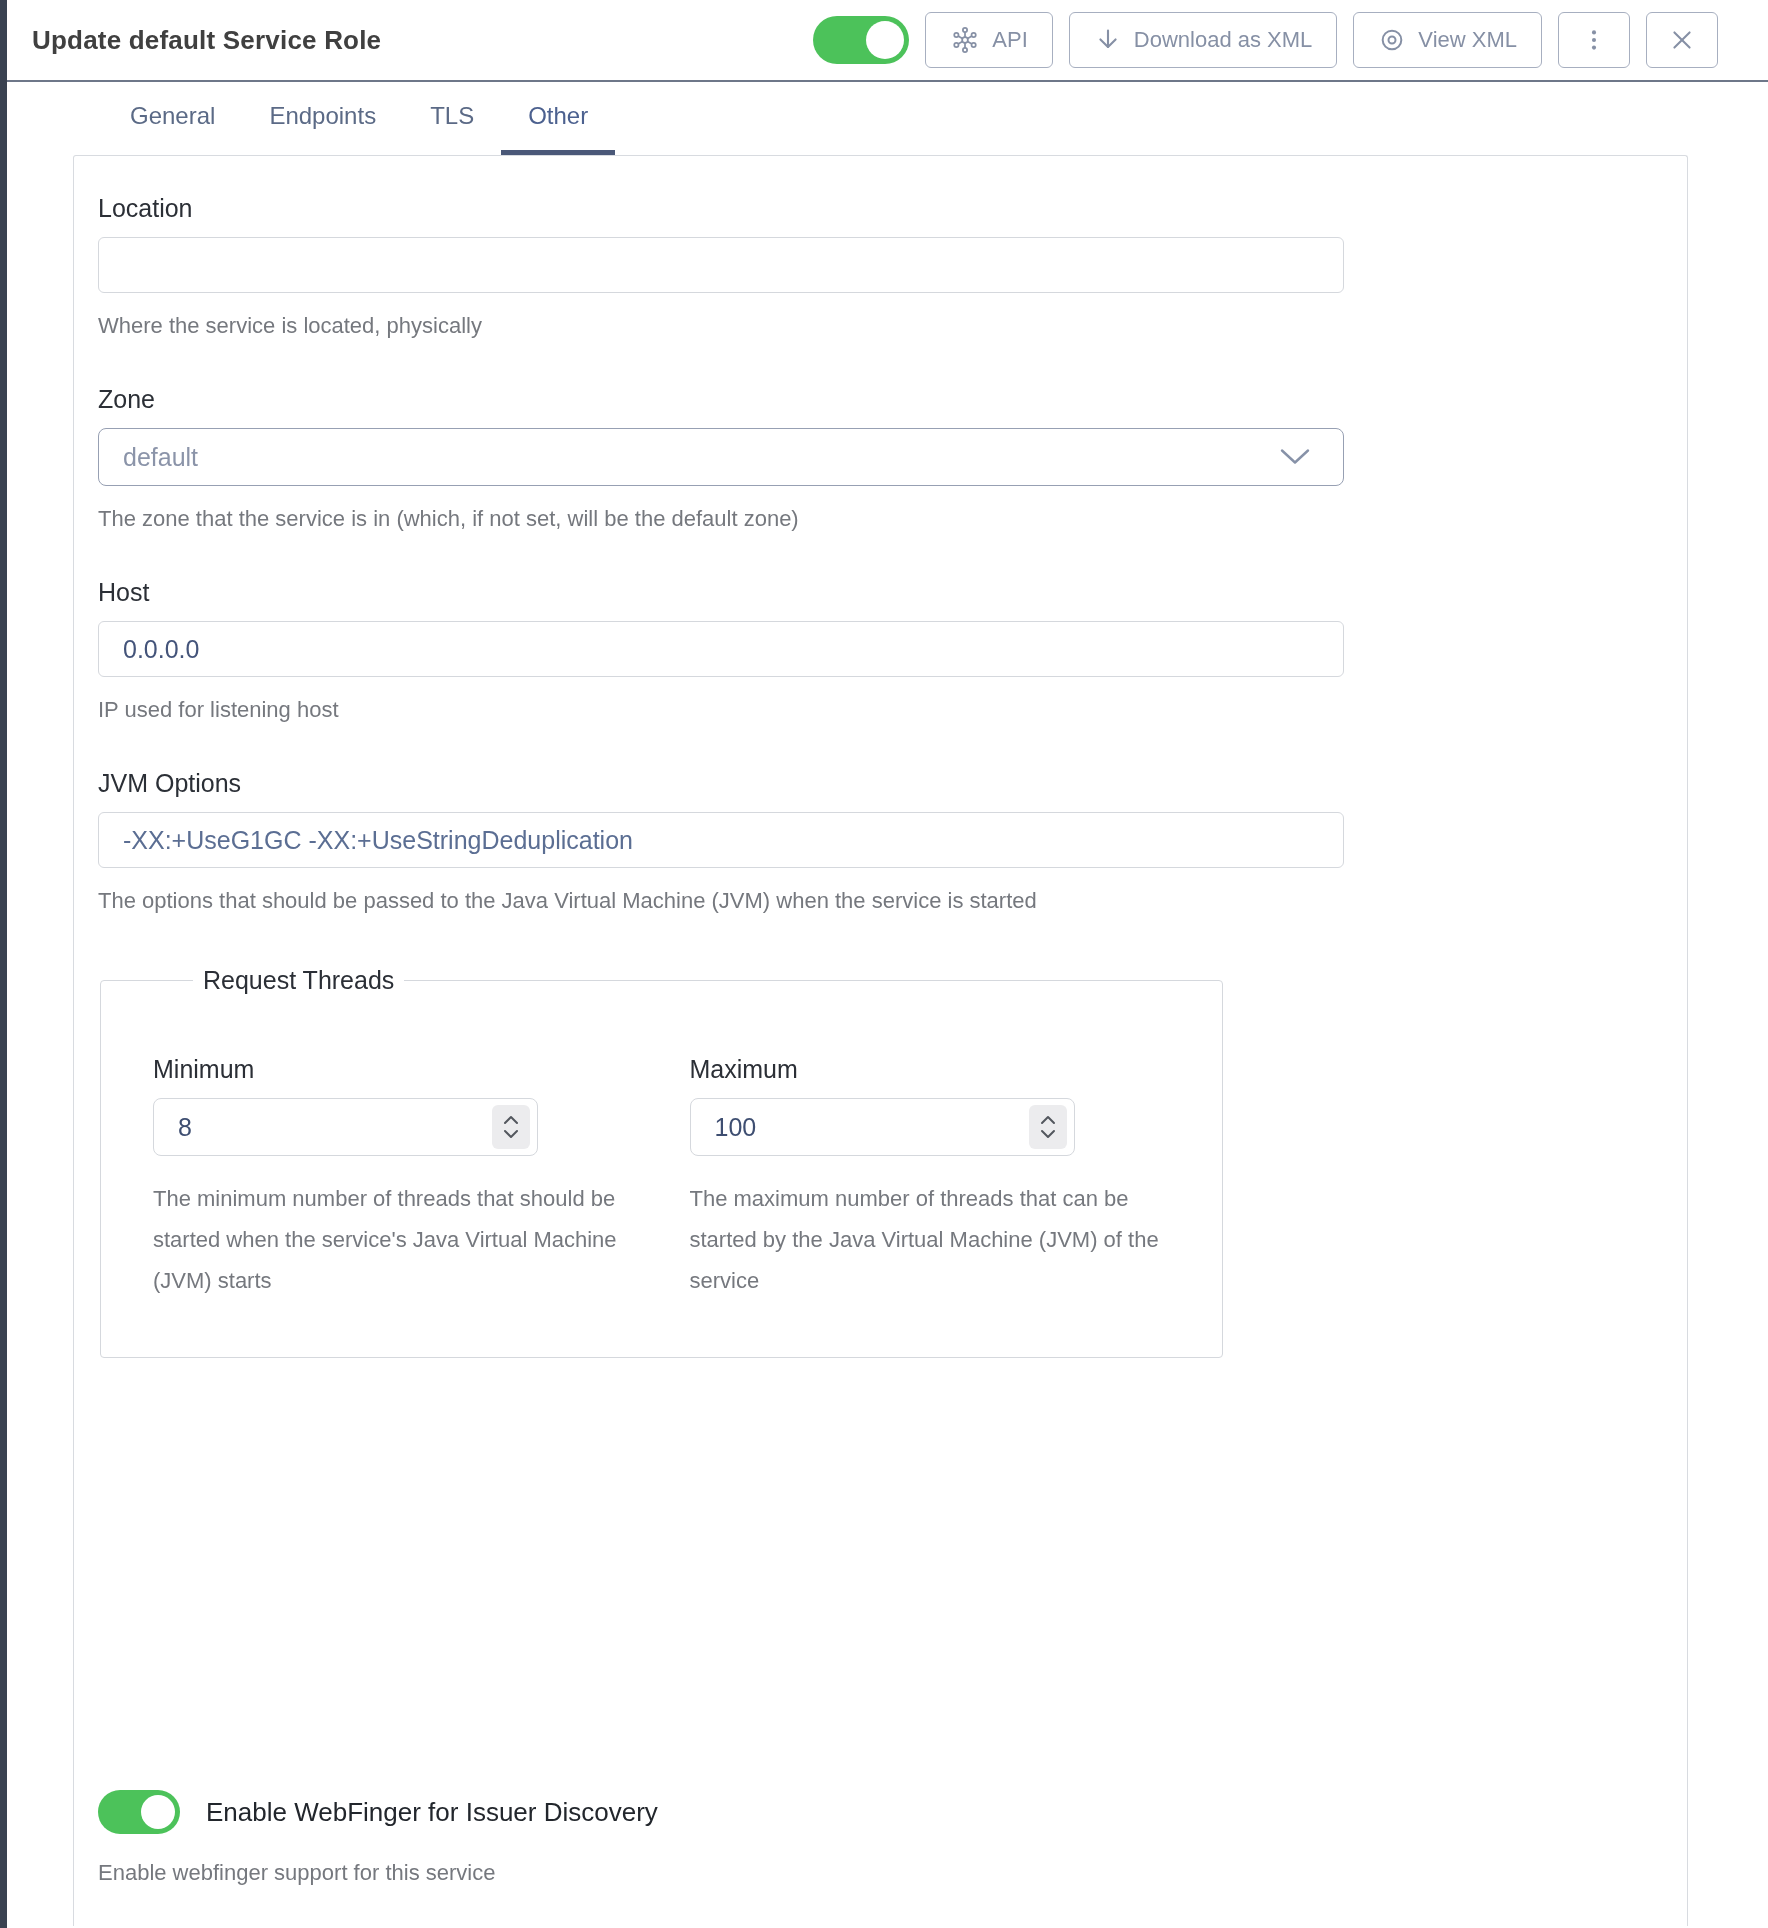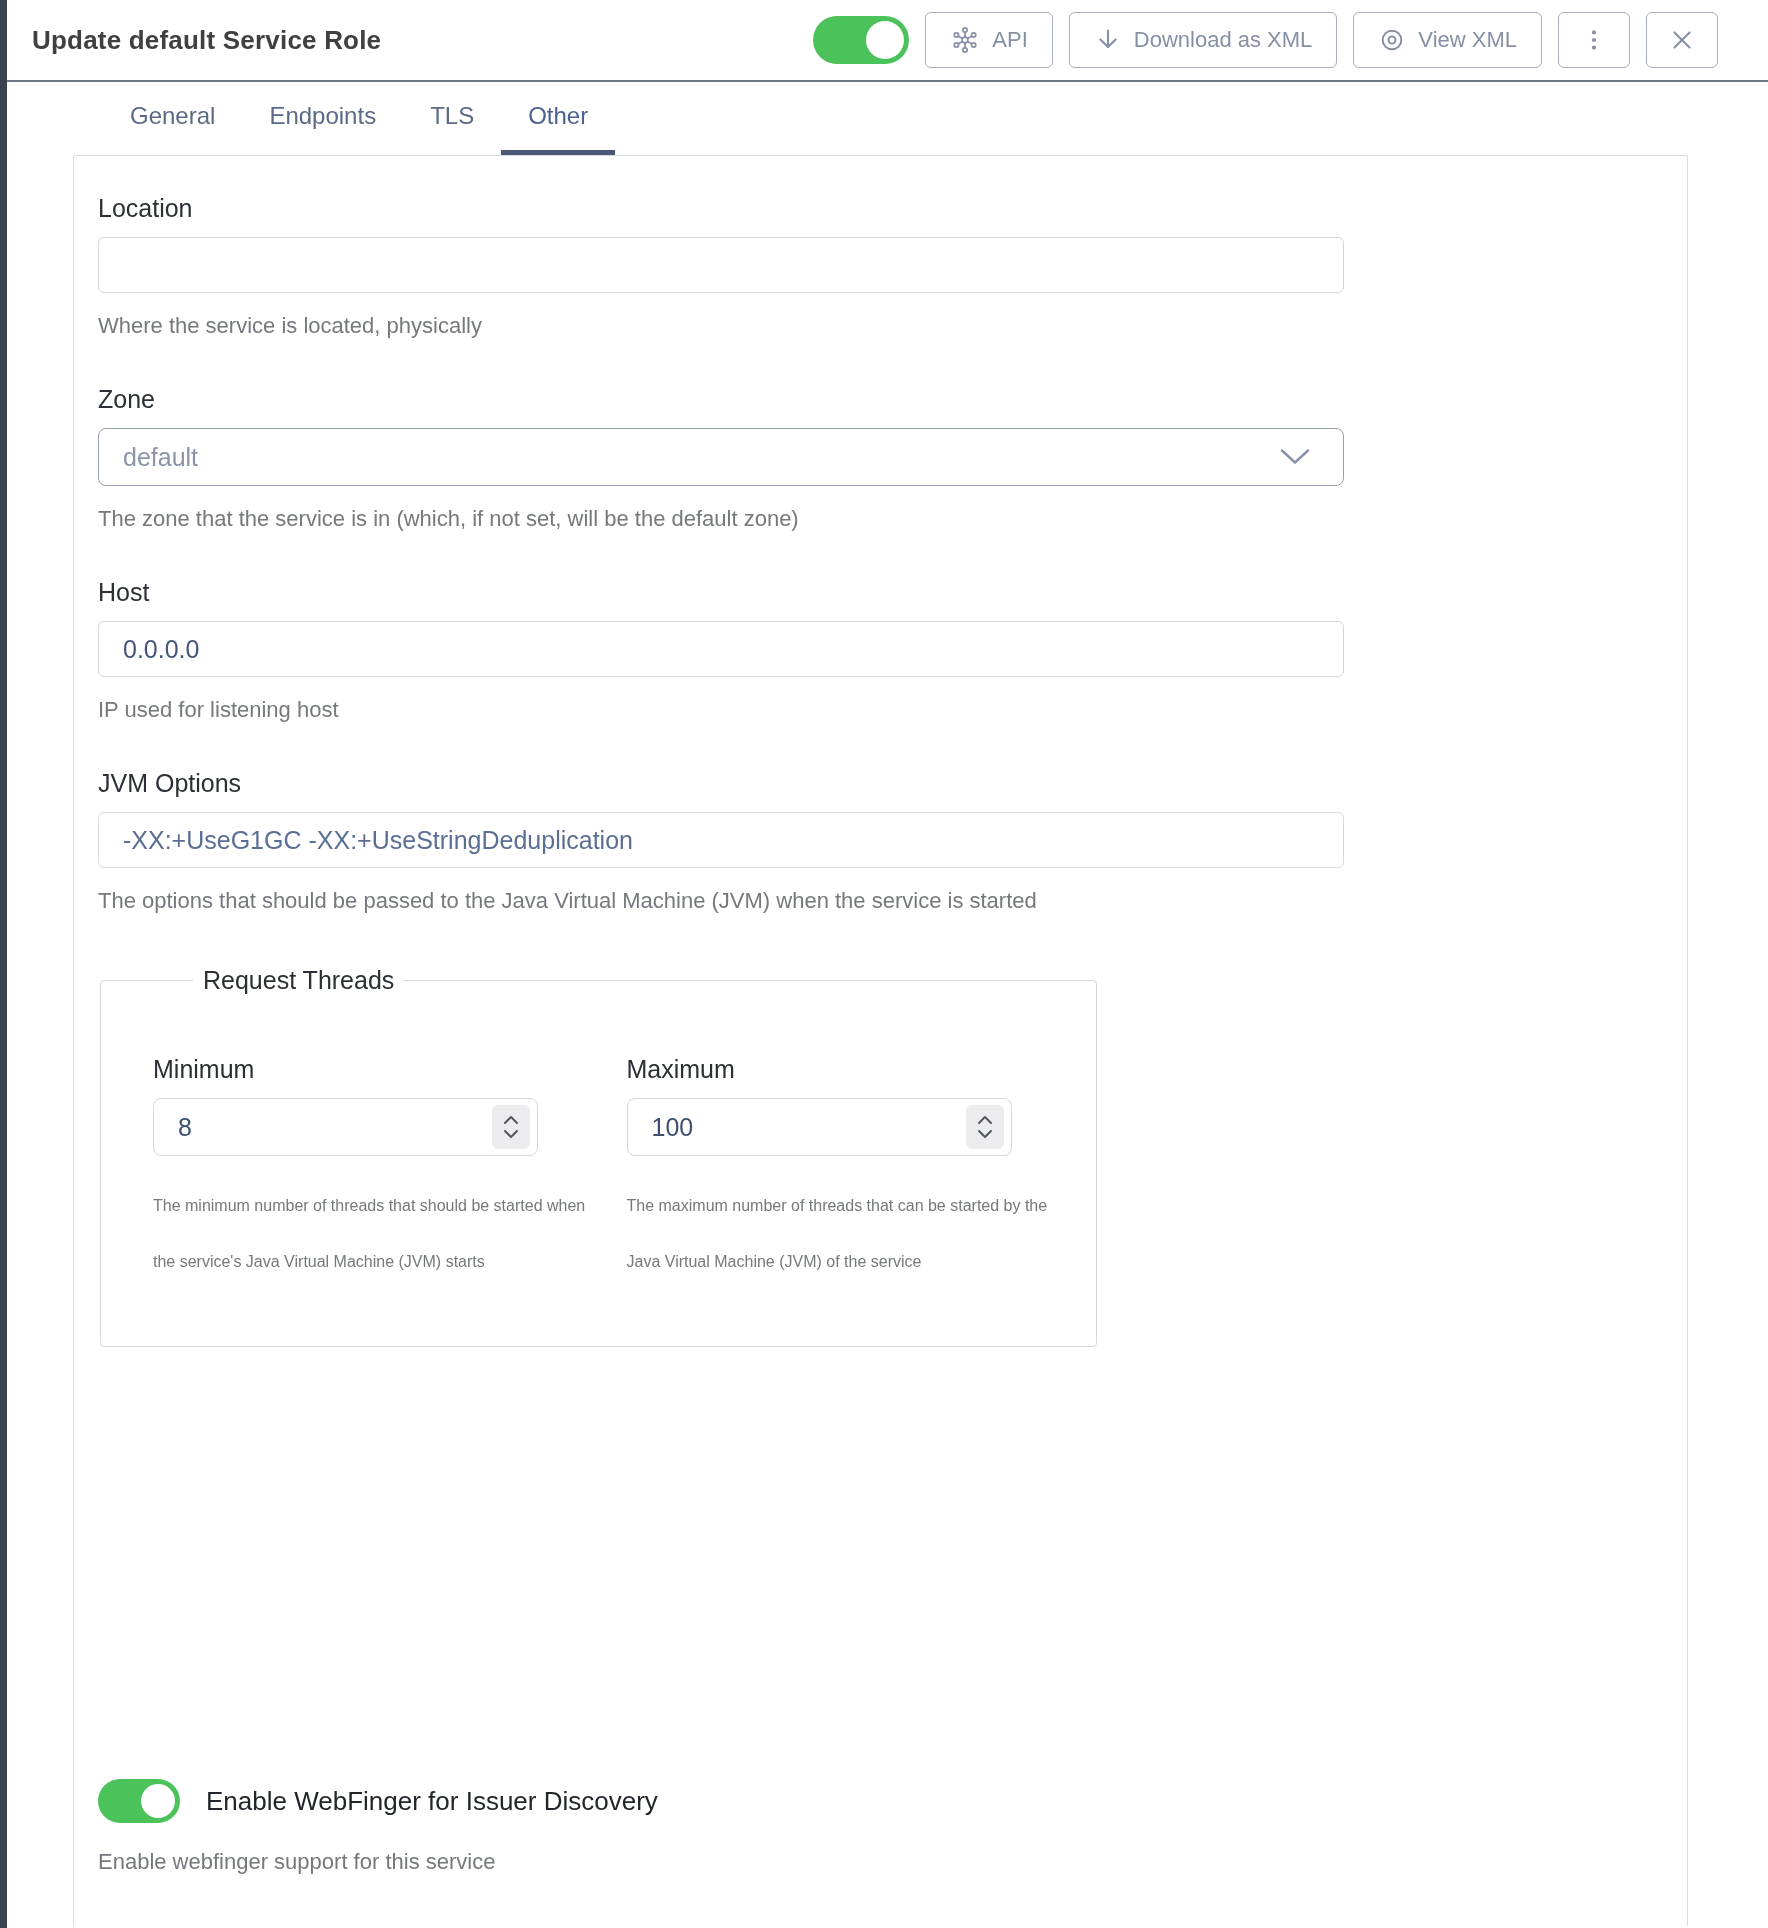--- a/index.html
+++ b/index.html
@@ -66,37 +66,37 @@
   .selectbox {
     position:relative; width:1246px; height:58px;
     border:1px solid #97a0b3; border-radius:8px; background:#fff;
     display:flex; align-items:center; padding:0 24px;
     font-size:25px; color:#8b94a9; cursor:pointer;
   }
   .selectbox .chev { position:absolute; right:32px; top:50%; transform:translateY(-50%); }
 
   
   .threads-fieldset {
-    margin:52px 0 0 2px; width:997px;
+    margin:52px 0 0 2px; width:1123px;
     border:1px solid #d5d8dd; border-radius:4px;
     padding:44px 36px 56px 52px;
   }
   .threads-fieldset legend { font-size:25px; color:#2b2f36; padding:0 10px; margin-left:40px; }
   .threads-grid { display:grid; grid-template-columns:1fr 1fr; column-gap:40px; margin-top:16px; }
   .num-wrap { position:relative; width:385px; }
   .num-input {
     width:385px; height:58px; border:1px solid #d5d8dd; border-radius:8px;
     font-size:25px; color:#3e4e71; padding:0 60px 0 24px; font-family:inherit; outline:none;
   }
   .stepper {
     position:absolute; right:8px; top:7px; width:38px; height:44px;
     background:#ececee; border-radius:6px;
     display:flex; align-items:center; justify-content:center; cursor:pointer;
   }
-  .thread-help { font-size:16px; line-height:56px; color:#75787e; margin:22px 0 0 0; max-width:560px; }
+  .thread-help { font-size:22px; line-height:41px; color:#75787e; margin:22px 0 0 0; max-width:560px; }
 
   
   .webfinger-row { margin-top:432px; display:flex; align-items:center; gap:26px; }
   .webfinger-label { font-size:26px; color:#22262c; }
 </style>
 </head>
 <body>
 
 <div class="overlay-strip"></div>
 

